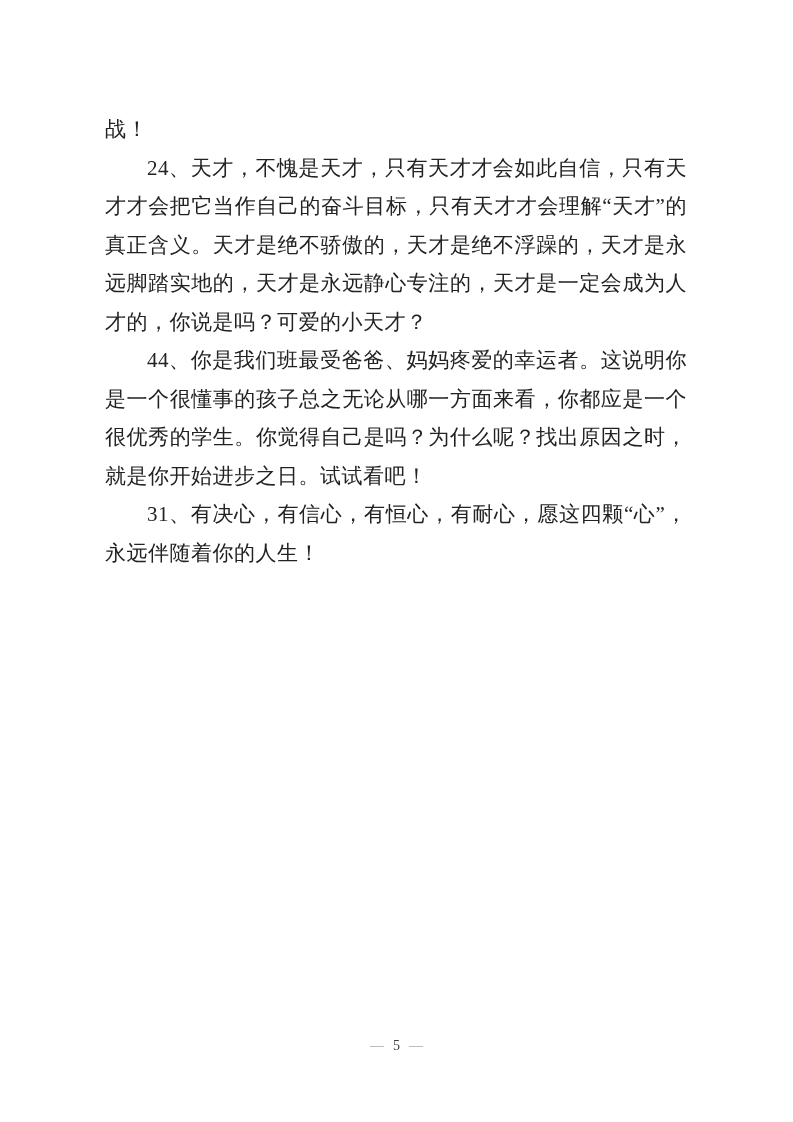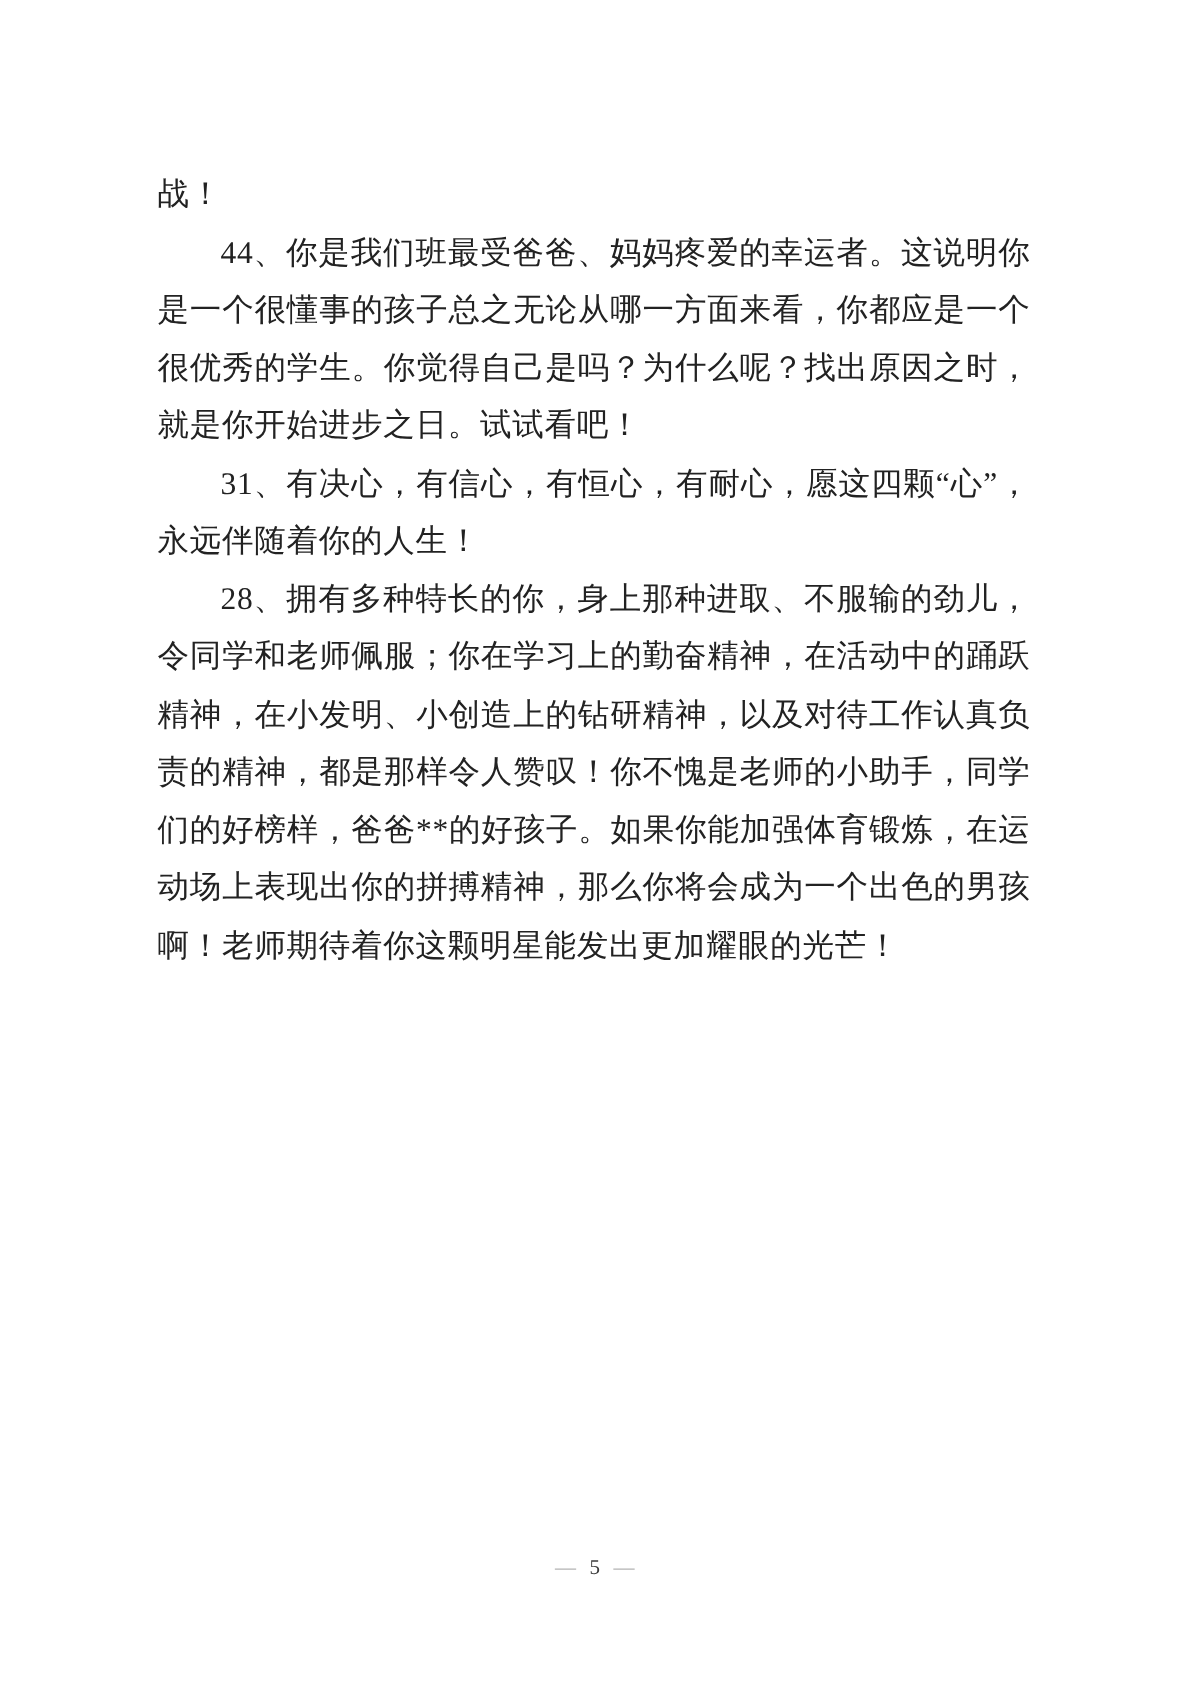--- a/index.html
+++ b/index.html
@@ -56,23 +56,23 @@
     color: #3c3c3c;
     font-family: "Liberation Serif", "DejaVu Serif", serif;
   }
 </style>
 </head>
 <body>
 
 <div class="page">
   <div class="content">
     <p class="para no-indent">战！</p>
+    <p class="para">24、天才，不愧是天才，只有天才才会如此自信，只有天才才会把它当作自己的奋斗目标，只有天才才会理解“天才”的真正含义。天才是绝不骄傲的，天才是绝不浮躁的，天才是永远脚踏实地的，天才是永远静心专注的，天才是一定会成为人才的，你说是吗？可爱的小天才？</p>
     <p class="para">44、你是我们班最受爸爸、妈妈疼爱的幸运者。这说明你是一个很懂事的孩子总之无论从哪一方面来看，你都应是一个很优秀的学生。你觉得自己是吗？为什么呢？找出原因之时，就是你开始进步之日。试试看吧！</p>
     <p class="para">31、有决心，有信心，有恒心，有耐心，愿这四颗“心”，永远伴随着你的人生！</p>
-    <p class="para">28、拥有多种特长的你，身上那种进取、不服输的劲儿，令同学和老师佩服；你在学习上的勤奋精神，在活动中的踊跃精神，在小发明、小创造上的钻研精神，以及对待工作认真负责的精神，都是那样令人赞叹！你不愧是老师的小助手，同学们的好榜样，爸爸**的好孩子。如果你能加强体育锻炼，在运动场上表现出你的拼搏精神，那么你将会成为一个出色的男孩啊！老师期待着你这颗明星能发出更加耀眼的光芒！</p>
   </div>
 
   <div class="footer">
     <span class="dash">—</span>
     <span class="pagenum">5</span>
     <span class="dash">—</span>
   </div>
 </div>
 
 </body></html>

